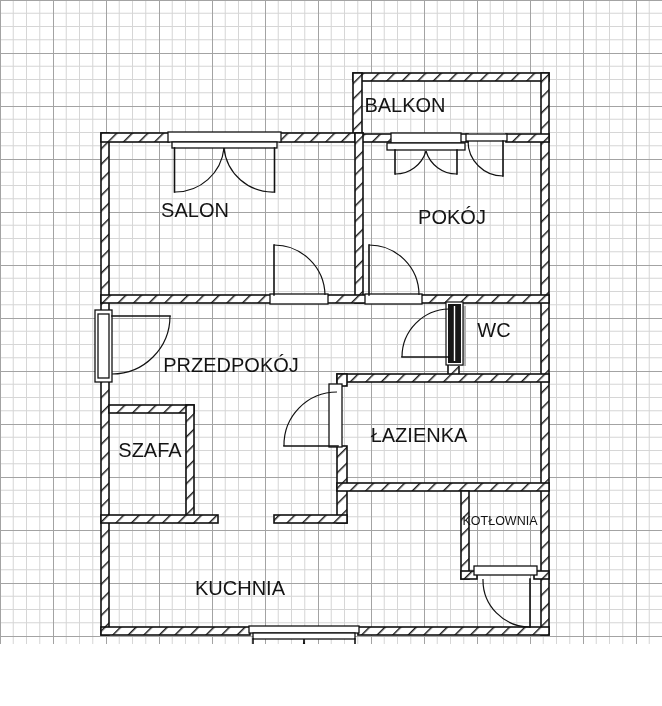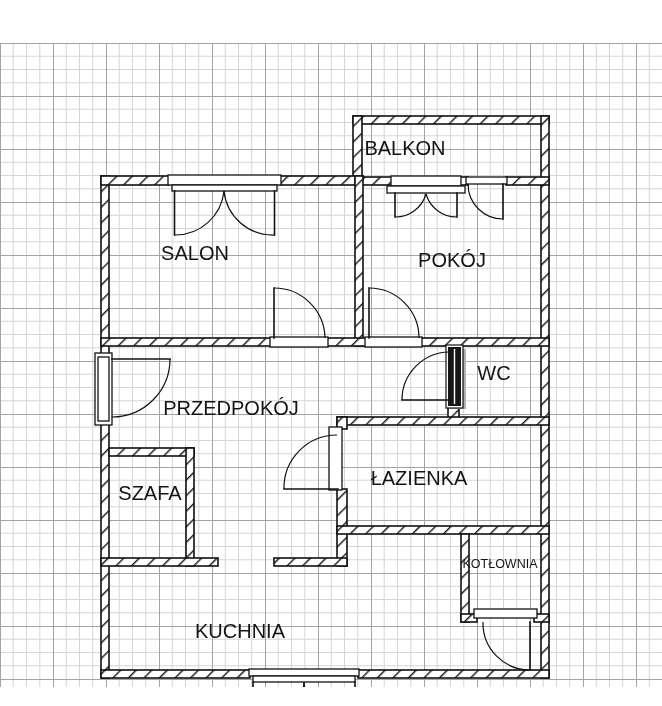--- a/index.html
+++ b/index.html
@@ -1,16 +1,16 @@
 <!DOCTYPE html>
 <html><head>
 <meta charset="utf-8">
 <style>
   html,body { margin:0; padding:0; background:#ffffff; }
-  .stage { width:662px; height:644px; position:relative;margin-top:43px; }
+  .stage { width:662px; height:644px; position:relative; }
   svg { display:block; }
   .wall  { fill:url(#hatch); stroke:#111111; stroke-width:1.6; }
   .frame { fill:#ffffff; stroke:#111111; stroke-width:1.3; }
   .leaf  { stroke:#111111; stroke-width:1.6; fill:none; stroke-linecap:square; }
   .swing { stroke:#111111; stroke-width:1.2; fill:none; }
   .room-label { font-family:"Liberation Sans", sans-serif; font-size:20px; fill:#141414; text-anchor:middle; }
   .room-label.small { font-size:12.5px; }
 </style>
 </head>
 <body>

